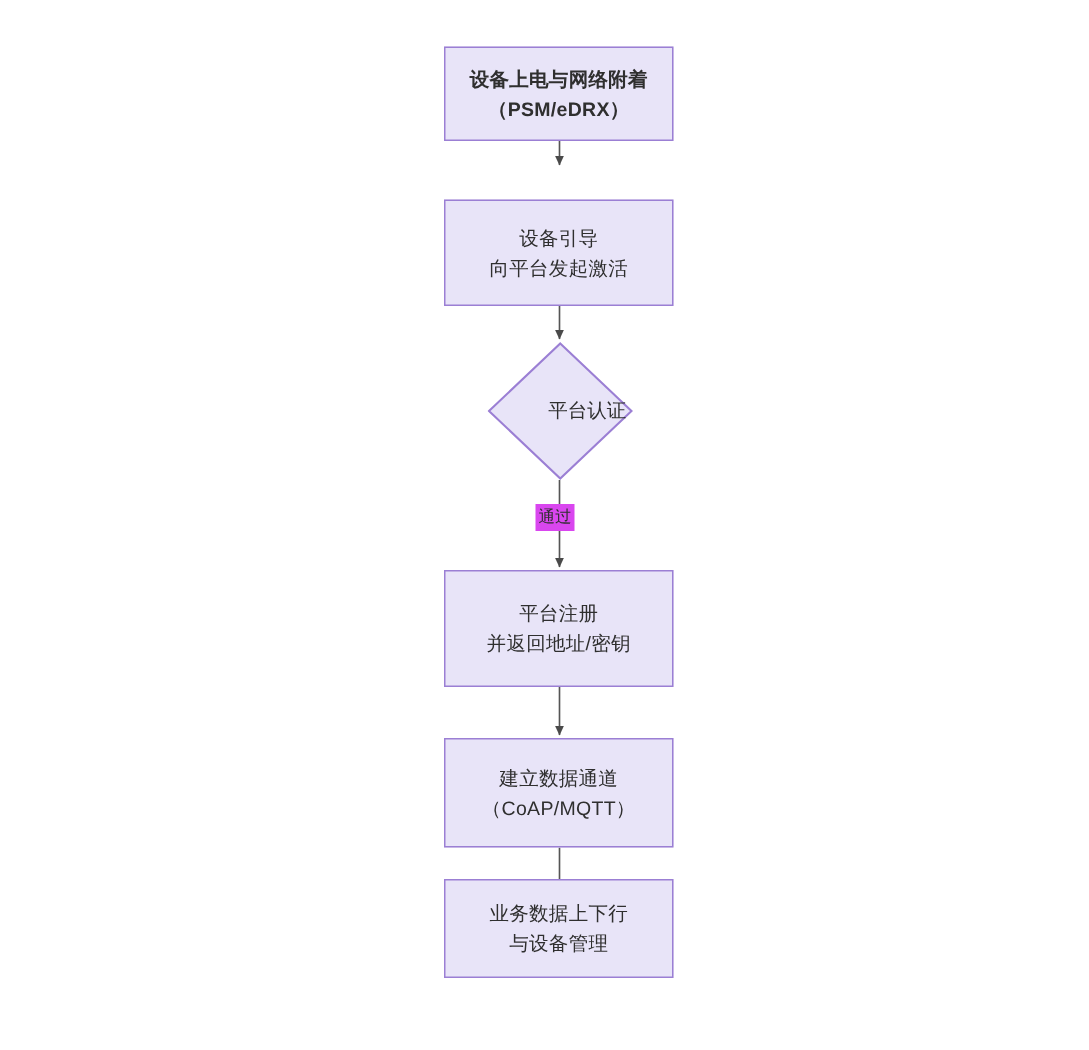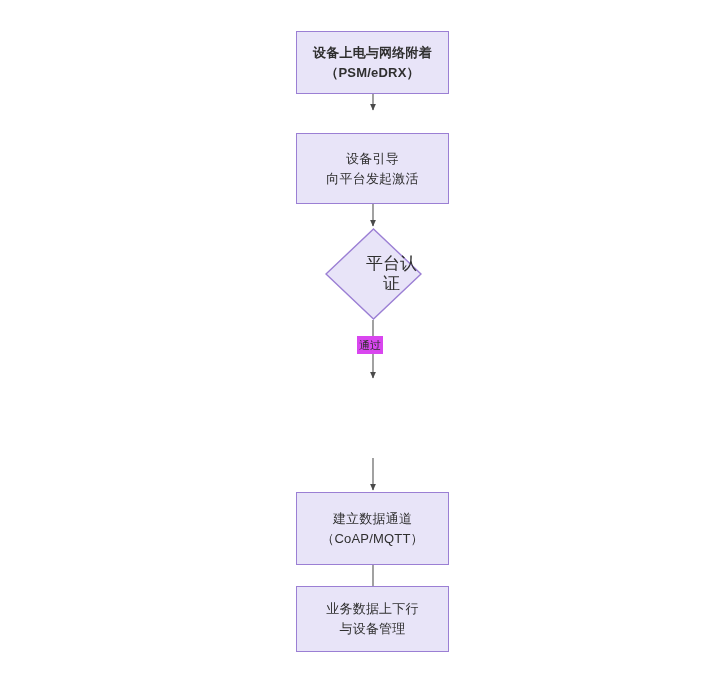--- a/index.html
+++ b/index.html
@@ -59,21 +59,21 @@
     position: absolute;
     left: 0;
     top: 0;
     width: 100%;
     height: 100%;
   }
   .diamond-label {
     position: relative;
     z-index: 2;
     color: #2f2f2f;
-    font-size: 17px;
+    font-size: 13px;
     line-height: 20px;
     white-space: pre-line;
     user-select: none;
     margin-left: 36px;
   }
   
   .edge-label {
     position: absolute;
     background: #d946ef;
     color: #2f2f2f;
@@ -119,20 +119,24 @@
 
   <div class="node node-diamond" style="left:325px; top:228px; width:97px; height:92px;">
     <svg class="diamond-shape" viewBox="0 0 97 92" preserveAspectRatio="none" xmlns="http://www.w3.org/2000/svg">
       <polygon points="48.5,1 96,46 48.5,91 1,46" fill="#e8e4f8" stroke="#9b7fd4" stroke-width="1.4"></polygon>
     </svg>
     <span class="diamond-label">平台认证</span>
   </div>
 
   <div class="edge-label" style="left:357px; top:336px;">通过</div>
 
+  <div class="node node-rect" style="left:296px; top:380px; width:153px; height:78px;">
+    <span class="node-label">平台注册
+并返回地址/密钥</span>
+  </div>
 
   <div class="node node-rect" style="left:296px; top:492px; width:153px; height:73px;">
     <span class="node-label">建立数据通道
 （CoAP/MQTT）</span>
   </div>
 
   <div class="node node-rect" style="left:296px; top:586px; width:153px; height:66px;">
     <span class="node-label">业务数据上下行
 与设备管理</span>
   </div>

